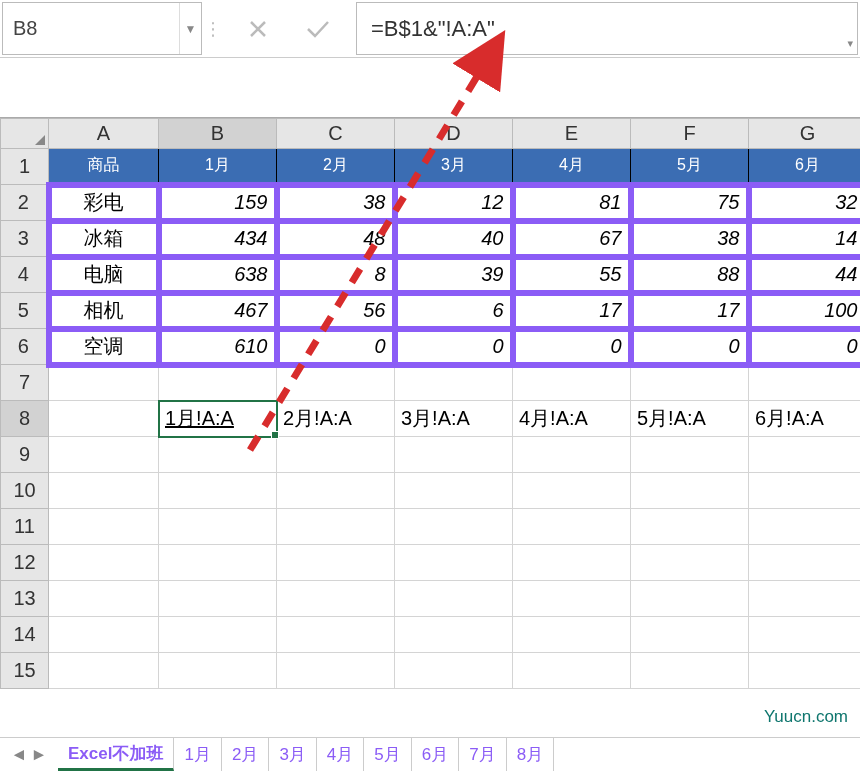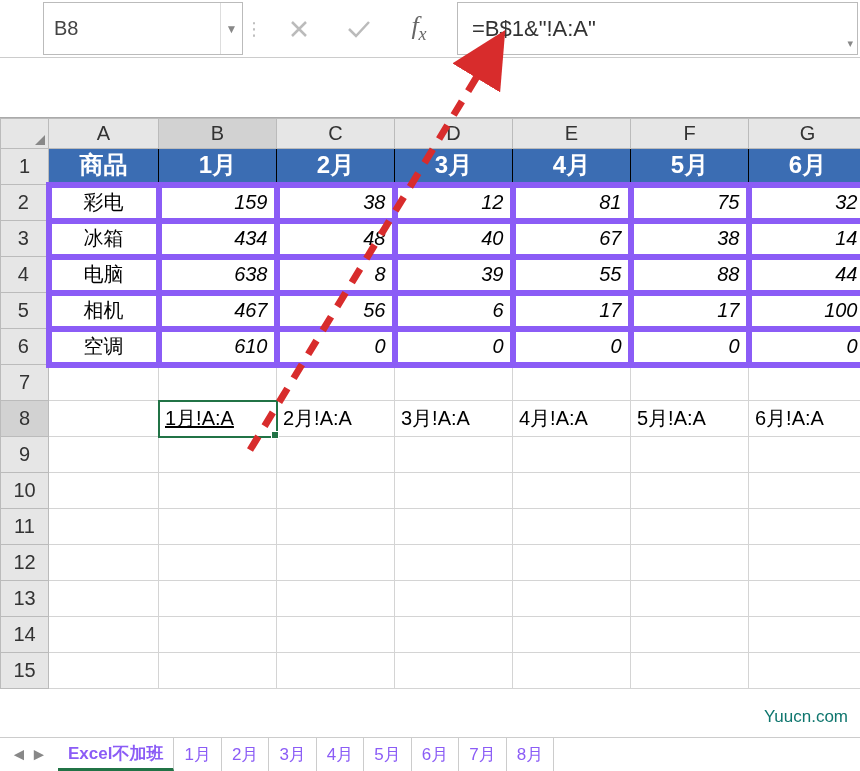--- a/index.html
+++ b/index.html
@@ -1,19 +1,19 @@
 <!DOCTYPE html>
 <html><head>
 <meta charset="utf-8">
 <style>
   * { box-sizing: border-box; margin: 0; padding: 0; }
   body { font-family: "Microsoft YaHei", Arial, sans-serif; background: #fff; width: 860px; height: 771px; overflow: hidden; position: relative; }
   
   
-  .formula-bar { display: flex; align-items: stretch; height: 58px; background: #fff; border-bottom: 1px solid #ccc; padding-left: 41px; }
+  .formula-bar { display: flex; align-items: stretch; height: 58px; background: #fff; border-bottom: 1px solid #ccc; }
   .name-box { width: 200px; border: 1px solid #bbb; margin: 2px; display: flex; align-items: center; background: #fff; position: relative; }
   .name-box-text { flex: 1; padding: 0 10px; font-size: 20px; color: #444; }
   .name-box-arrow { width: 22px; text-align: center; color: #888; font-size: 12px; border-left: 1px solid #ddd; height: 100%; display: flex; align-items: center; justify-content: center; }
   .fb-sep { width: 18px; display: flex; align-items: center; justify-content: center; color: #bbb; font-size: 18px; }
   .fb-btn-group { display: flex; align-items: center; gap: 0; padding: 0 6px; }
   .fb-btn { width: 60px; height: 100%; display: flex; align-items: center; justify-content: center; font-size: 24px; color: #bbb; }
   .fb-btn.fx { font-style: italic; font-family: "Times New Roman", serif; font-size: 26px; color: #666; }
   .formula-input { flex: 1; border: 1px solid #bbb; margin: 2px; padding: 0 14px; display: flex; align-items: center; font-size: 22px; color: #333; position: relative; }
   .formula-expand { position: absolute; right: 4px; bottom: 4px; font-size: 11px; color: #888; }
   
@@ -23,21 +23,21 @@
   .grid-wrapper { position: relative; }
   
   table.grid { border-collapse: collapse; width: 100%; table-layout: fixed; }
   table.grid th.col-hdr { background: #e6e6e6; border: 1px solid #bbb; font-weight: normal; font-size: 20px; color: #333; height: 30px; text-align: center; }
   table.grid th.col-hdr.active { background: #d2d2d2; }
   table.grid th.row-hdr.active { background: #d2d2d2; }
   table.grid th.corner { background: #e6e6e6; border: 1px solid #bbb; width: 48px; position: relative;}
   table.grid th.corner::after { content: ''; position: absolute; right: 3px; bottom: 3px; border-style: solid; border-width: 0 0 10px 10px; border-color: transparent transparent #888 transparent; }
   table.grid th.row-hdr { background: #e6e6e6; border: 1px solid #bbb; font-weight: normal; font-size: 20px; color: #333; text-align: center; width: 48px; }
   table.grid td { border: 1px solid #d4d4d4; height: 36px; font-size: 20px; padding: 0 6px; background: #fff; vertical-align: middle; }
-  tr.header-row td { background: #3b6db3; color: #fff; font-weight: bold; text-align: center; font-size: 24px; border: 1px solid #000; }
+  tr.header-row td { background: #3b6db3; color: #fff; font-weight: normal; text-align: center; font-size: 16px; border: 1px solid #000; }
   tr.data-row td { border: 6px solid #8b5cf6; }
   tr.data-row td.label { text-align: center; }
   tr.data-row td.num { text-align: right; font-style: italic; }
   td.formula-cell { font-size: 18px; white-space: nowrap; }
   td.selected { outline: 2px solid #217346; outline-offset: -1px; position: relative; text-decoration: underline; }
   td.selected::after { content: ''; position: absolute; right: -3px; bottom: -3px; width: 6px; height: 6px; background: #217346; border: 1px solid #fff; }
   
   
   .sheet-tab-bar { position: absolute; left: 0; right: 0; bottom: 0; height: 34px; background: #fff; border-top: 1px solid #ccc; display: flex; align-items: stretch; font-size: 17px; }
   .tab-nav { display: flex; align-items: center; gap: 2px; padding: 0 10px; color: #888; }
@@ -62,23 +62,20 @@
   <div class="fb-btn-group">
     <div class="fb-btn">
       <svg width="22" height="22" viewBox="0 0 22 22">
           <path d="M4 4 L18 18 M18 4 L4 18" stroke="#bbb" stroke-width="2.5" fill="none"></path>
         </svg>
     </div>
     <div class="fb-btn">
       <svg width="26" height="22" viewBox="0 0 26 22">
           <path d="M3 11 L10 18 L23 4" stroke="#bbb" stroke-width="2.5" fill="none"></path>
         </svg>
-    </div>
-    <div class="fb-btn fx">
-      <span>f<span style="font-size:18px;vertical-align:sub">x</span></span>
     </div>
   </div>
   <div class="formula-input">
     <span>=B$1&amp;"!A:A"</span>
     <span class="formula-expand">▾</span>
   </div>
 </div>
 
 <div class="gap-bar"></div>
 

